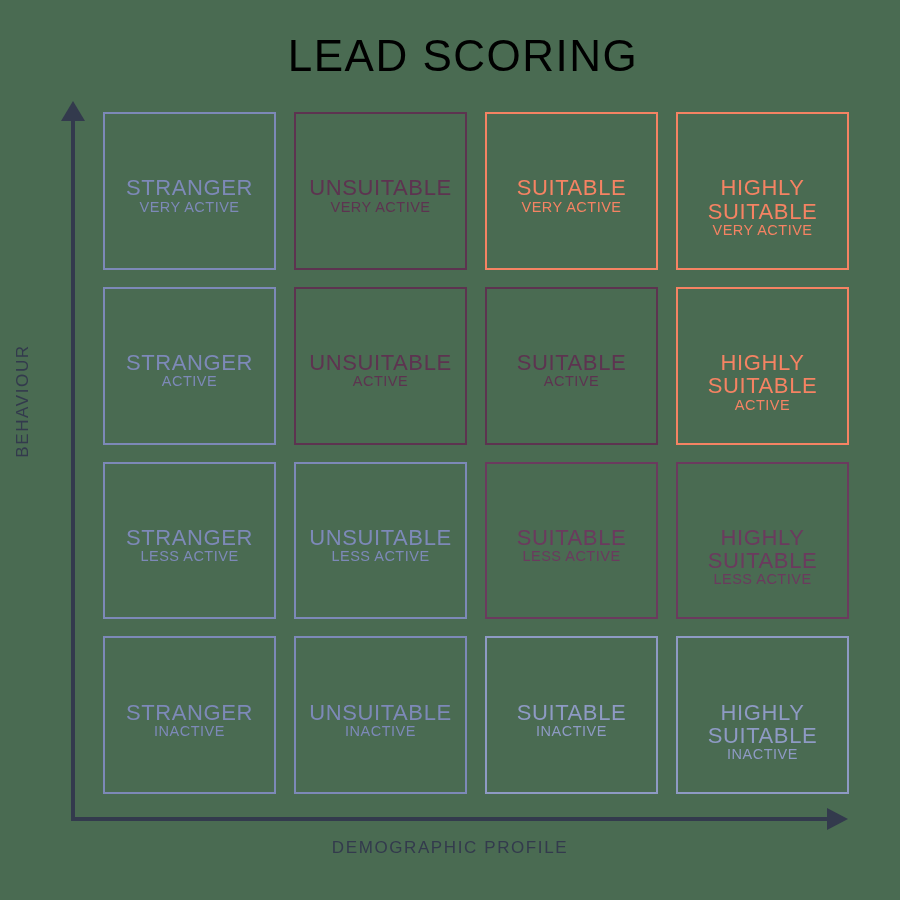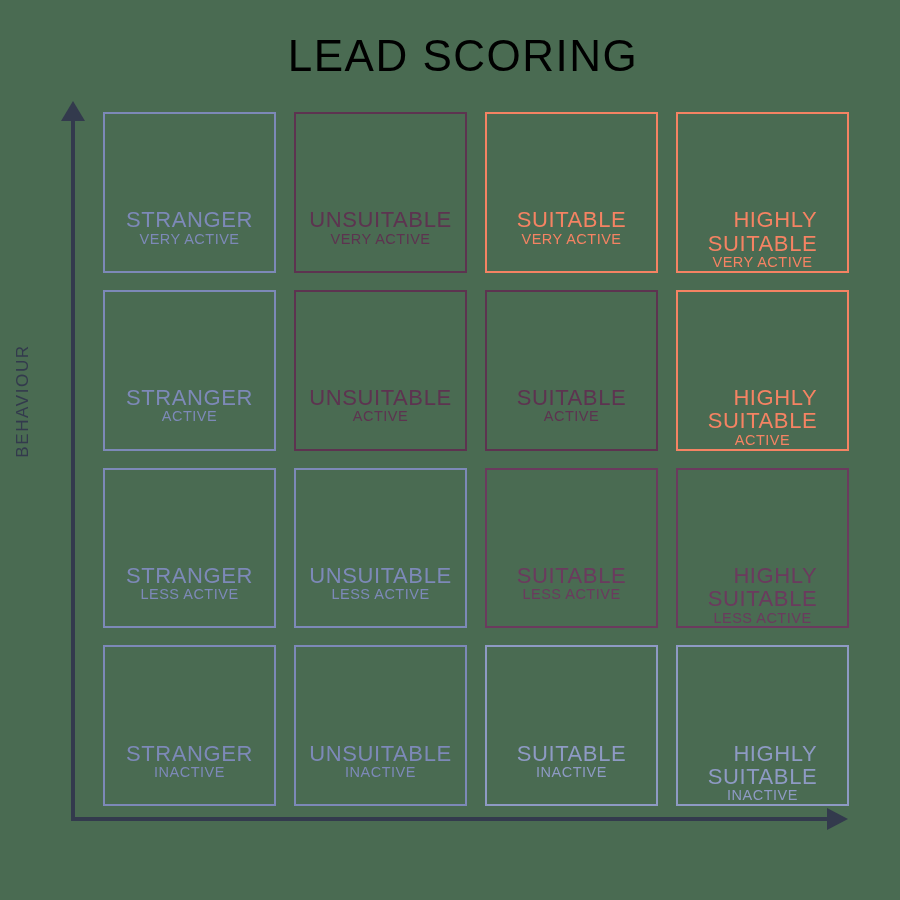--- a/index.html
+++ b/index.html
@@ -130,23 +130,22 @@
     align-items: center;
     justify-content: flex-start;
     padding-top: 36%;
   }
 
   .cell-primary {
     font-size: 22px;
     font-weight: 400;
     letter-spacing: 0.6px;
     line-height: 1.06;
-    text-align: right;
+    text-align: center;
     white-space: pre-line;
-    margin-top: 32px;
   }
   .cell-secondary {
     font-size: 14.5px;
     font-weight: 400;
     letter-spacing: 0.5px;
     line-height: 1.1;
     text-align: center;
     white-space: nowrap;
   }
 </style>
@@ -159,20 +158,21 @@
 
   <div id="axes-layer">
     <div id="y-axis-line" style="background: rgb(51, 58, 77);"></div>
     <div id="y-axis-arrow" style="border-bottom-color: rgb(51, 58, 77);"></div>
     <div id="x-axis-line" style="background: rgb(51, 58, 77);"></div>
     <div id="x-axis-arrow" style="border-left-color: rgb(51, 58, 77);"></div>
   </div>
 
   <div id="y-axis-title" style="color: rgb(51, 58, 77);">BEHAVIOUR</div>
 
+  <div id="x-axis-title" style="color: rgb(51, 58, 77);">DEMOGRAPHIC PROFILE</div>
 
   <div id="matrix-grid">
       <div class="matrix-cell" style="border-color: rgb(125, 137, 184);">
         <div class="cell-primary" style="color: rgb(125, 137, 184);">STRANGER</div>
         <div class="cell-secondary" style="color: rgb(125, 137, 184);">VERY ACTIVE</div>
       </div>
       <div class="matrix-cell" style="border-color: rgb(93, 51, 80);">
         <div class="cell-primary" style="color: rgb(93, 51, 80);">UNSUITABLE</div>
         <div class="cell-secondary" style="color: rgb(93, 51, 80);">VERY ACTIVE</div>
       </div>

